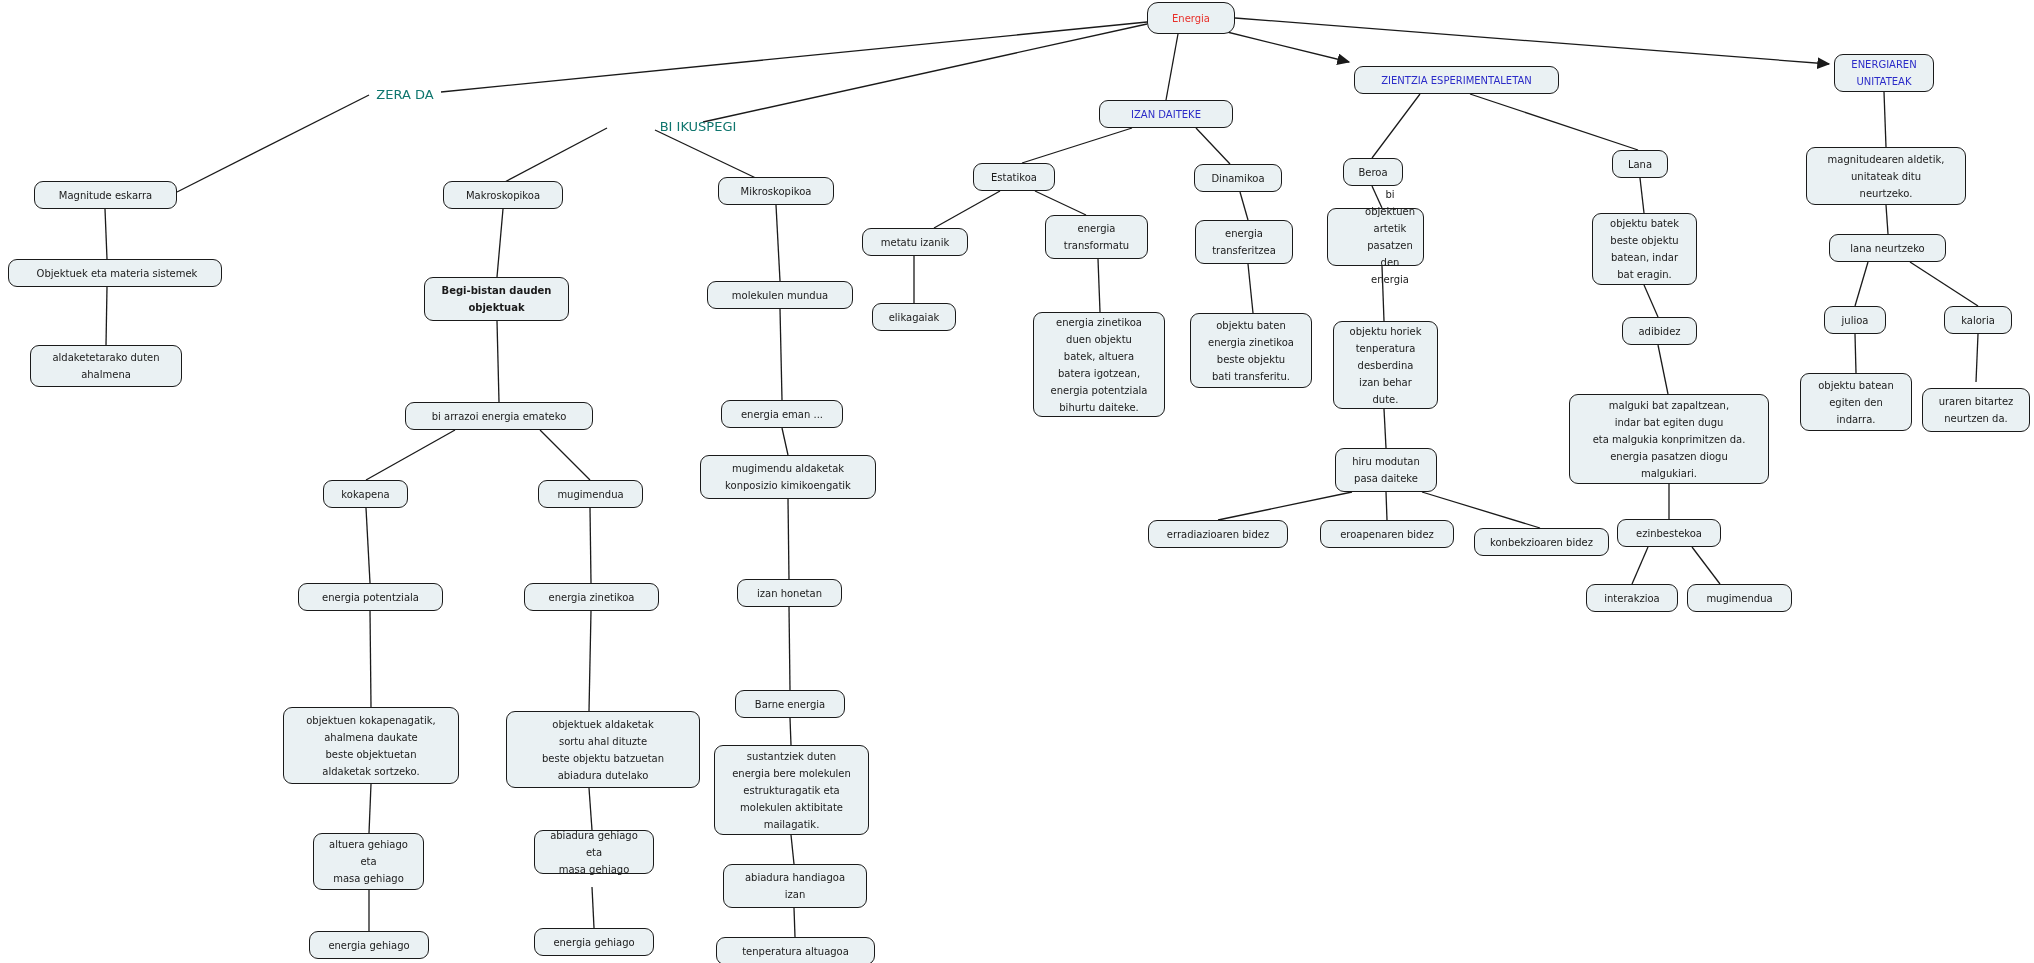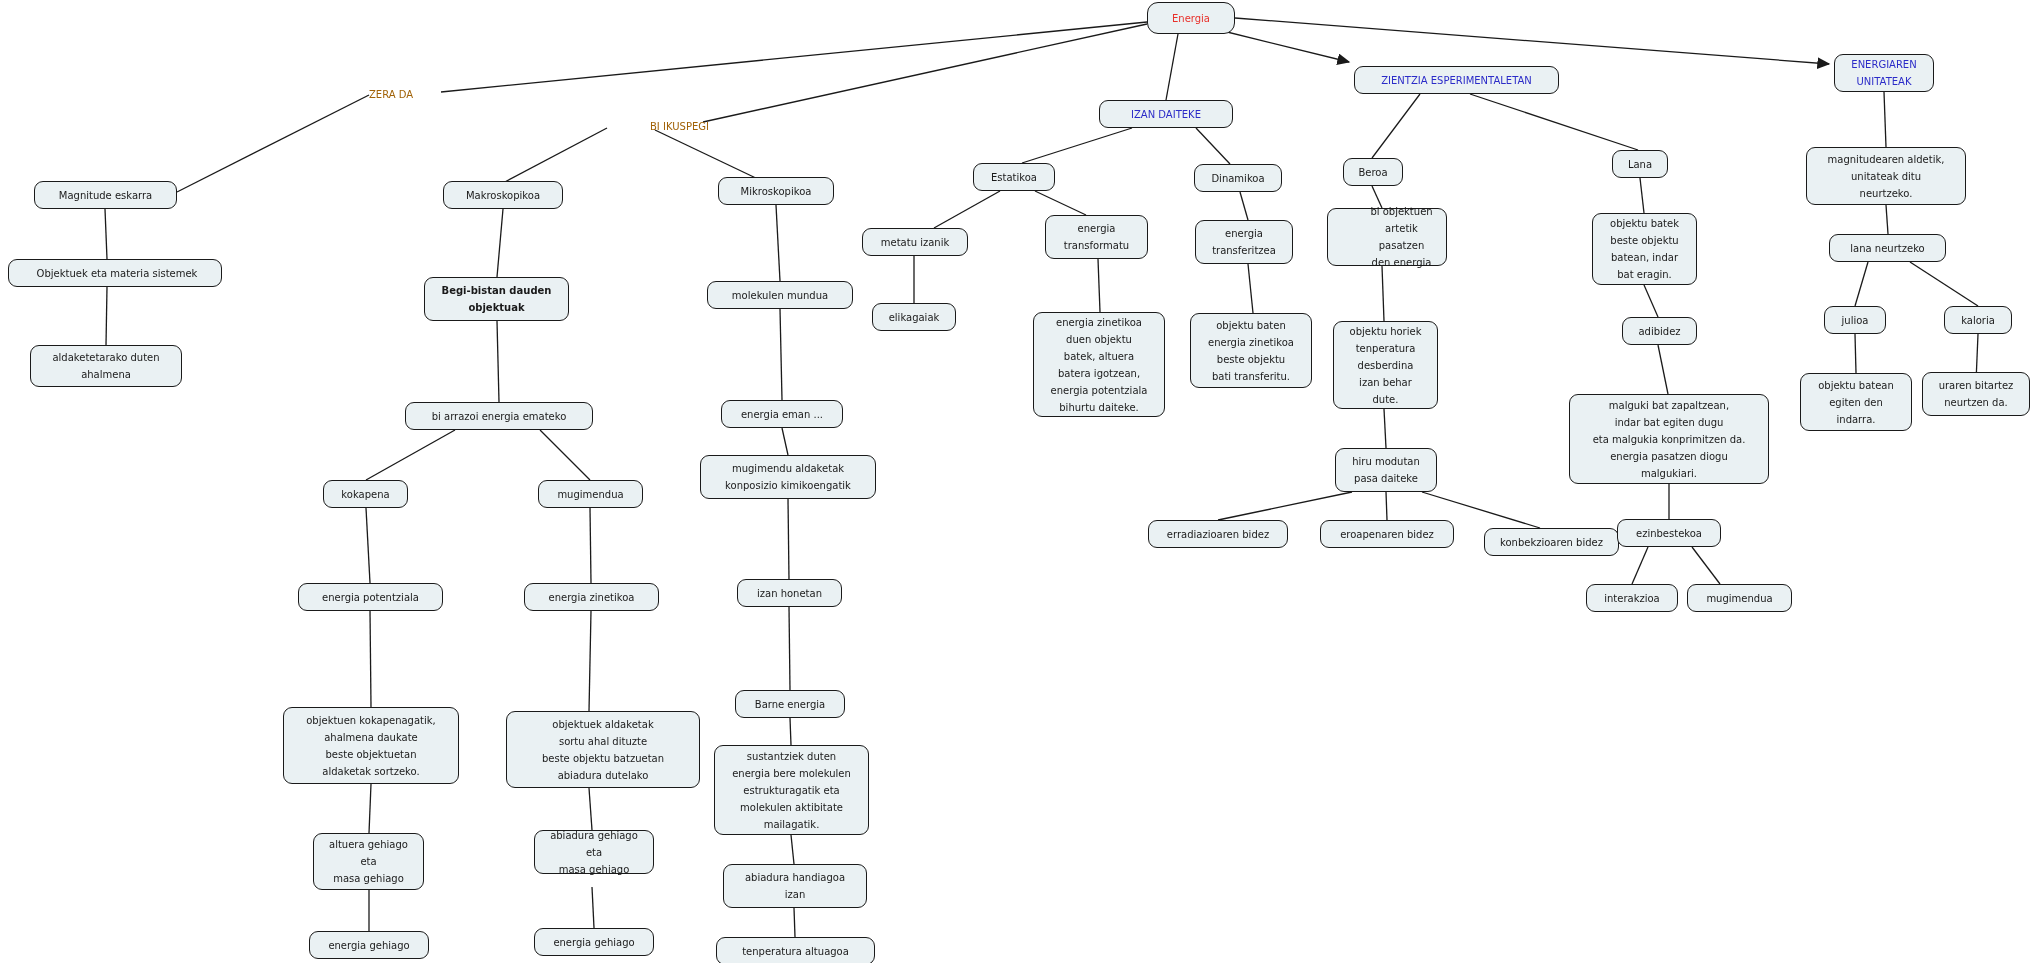--- a/index.html
+++ b/index.html
@@ -42,26 +42,27 @@
   }
   .node.root {
     color: #e8302a;
     border-radius: 11px;
   }
   .node.blue {
     color: #2b2bc8;
   }
   .label {
     position: absolute;
-    color: #a16207;
-    font-size: 10px;
+    color: #0f766e;
+    font-size: 13px;
     line-height: 17px;
     background: transparent;
     border: none;
     white-space: pre-line;
+    text-align: center;
     z-index: 2;
   }
 </style>
 </head>
 <body>
 
 <div id="canvas">
   <svg id="edges" viewBox="0 0 2034 963">
     <defs>
       <marker id="arrow" markerWidth="11" markerHeight="9" refX="9" refY="4.5" orient="auto">
@@ -204,33 +205,33 @@
 energia potentziala
 bihurtu daiteke.</div>
       <div class="node" style="left: 1194px; top: 164px; width: 88px; height: 28px;">Dinamikoa</div>
       <div class="node" style="left: 1195px; top: 220px; width: 98px; height: 44px;">energia
 transferitzea</div>
       <div class="node" style="left: 1190px; top: 313px; width: 122px; height: 75px;">objektu baten
 energia zinetikoa
 beste objektu
 bati transferitu.</div>
       <div class="node" style="left: 1343px; top: 158px; width: 60px; height: 28px;">Beroa</div>
-      <div class="node" style="left: 1327px; top: 208px; width: 120px; height: 58px; padding-left: 37px;">bi objektuen
+      <div class="node" style="left: 1327px; top: 208px; width: 97px; height: 58px; padding-left: 37px;">bi objektuen
 artetik pasatzen
 den energia</div>
       <div class="node" style="left: 1333px; top: 321px; width: 105px; height: 88px;">objektu horiek
 tenperatura
 desberdina
 izan behar
 dute.</div>
       <div class="node" style="left: 1335px; top: 448px; width: 102px; height: 44px;">hiru modutan
 pasa daiteke</div>
       <div class="node" style="left: 1148px; top: 520px; width: 140px; height: 28px;">erradiazioaren bidez</div>
       <div class="node" style="left: 1320px; top: 520px; width: 134px; height: 28px;">eroapenaren bidez</div>
-      <div class="node" style="left: 1474px; top: 528px; width: 135px; height: 28px; margin-left: 10px;">konbekzioaren bidez</div>
+      <div class="node" style="left: 1474px; top: 528px; width: 135px; height: 28px;">konbekzioaren bidez</div>
       <div class="node" style="left: 1612px; top: 150px; width: 56px; height: 28px;">Lana</div>
       <div class="node" style="left: 1592px; top: 213px; width: 105px; height: 72px;">objektu batek
 beste objektu
 batean, indar
 bat eragin.</div>
       <div class="node" style="left: 1622px; top: 317px; width: 75px; height: 28px;">adibidez</div>
       <div class="node" style="left: 1569px; top: 394px; width: 200px; height: 90px;">malguki bat zapaltzean,
 indar bat egiten dugu
 eta malgukia konprimitzen da.
 energia pasatzen diogu
@@ -240,16 +241,16 @@
       <div class="node" style="left: 1687px; top: 584px; width: 105px; height: 28px;">mugimendua</div>
       <div class="node" style="left: 1806px; top: 147px; width: 160px; height: 58px;">magnitudearen aldetik,
 unitateak ditu
 neurtzeko.</div>
       <div class="node" style="left: 1829px; top: 234px; width: 117px; height: 28px;">lana neurtzeko</div>
       <div class="node" style="left: 1824px; top: 306px; width: 62px; height: 28px;">julioa</div>
       <div class="node" style="left: 1944px; top: 306px; width: 68px; height: 28px;">kaloria</div>
       <div class="node" style="left: 1800px; top: 373px; width: 112px; height: 58px;">objektu batean
 egiten den
 indarra.</div>
-      <div class="node" style="left: 1922px; top: 372px; width: 108px; height: 44px;">uraren bitartez
+      <div class="node" style="left: 1922px; top: 388px; width: 108px; height: 44px;">uraren bitartez
 neurtzen da.</div>
     </div>
 </div>
 
 </body></html>

